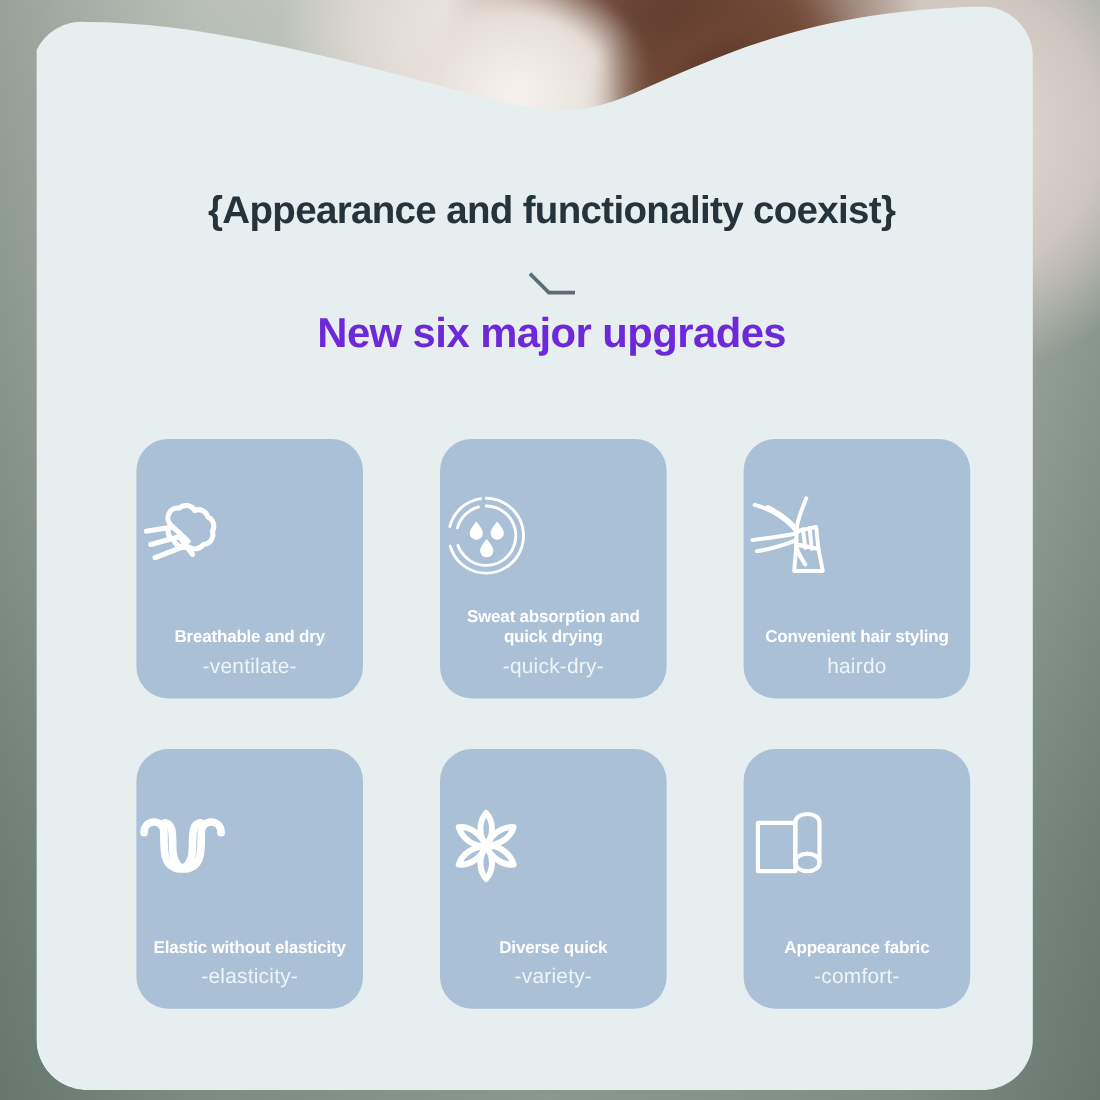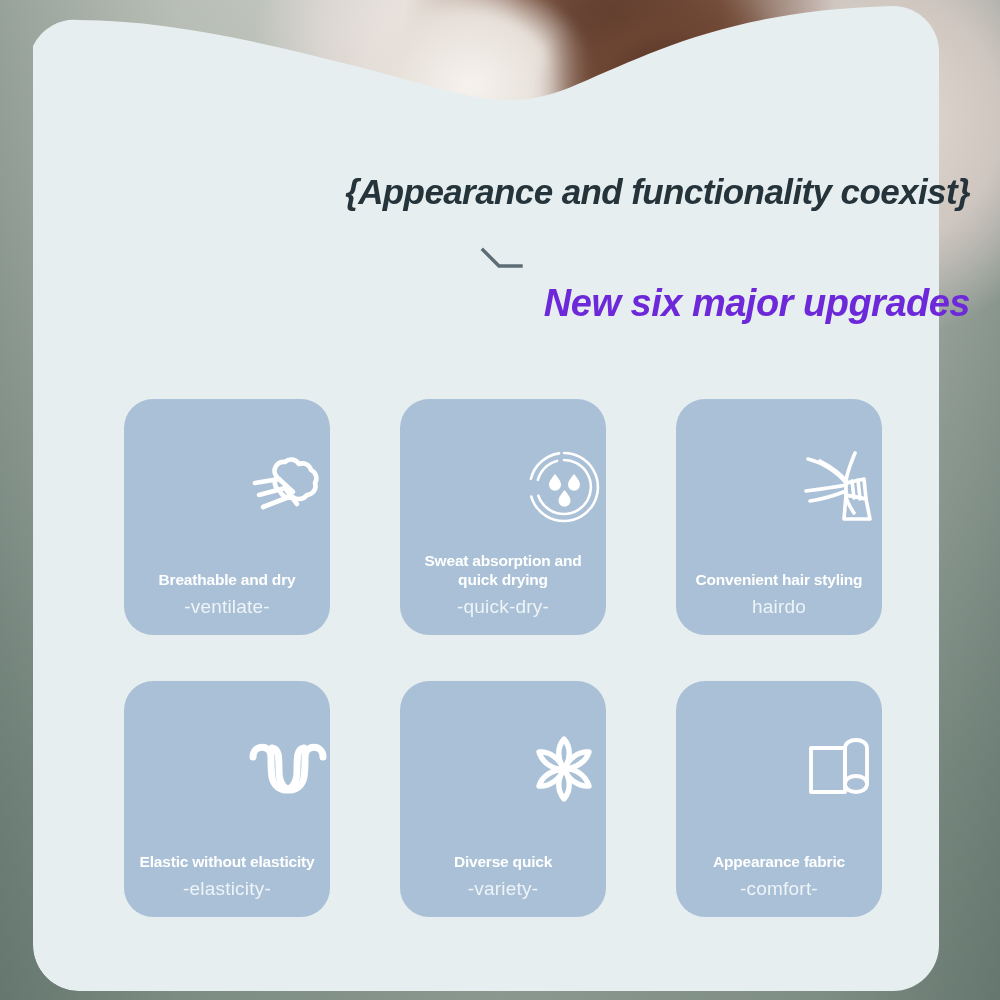--- a/index.html
+++ b/index.html
@@ -58,22 +58,21 @@
   }
 
   .clip-svg { position: absolute; width: 0; height: 0; }
 
   
   .head-block {
     position: absolute;
     left: 33px;
     top: 172px;
     width: 937px;
-    text-align: right;
-    font-style: italic;
+    text-align: center;
   }
   .title {
     font-size: 35px;
     font-weight: bold;
     color: #25333a;
     letter-spacing: -0.6px;
     font-stretch: condensed;
     white-space: nowrap;
   }
   .divider {
@@ -103,21 +102,21 @@
     grid-template-rows: repeat(2, 236px);
     column-gap: 70px;
     row-gap: 46px;
   }
   .card {
     background: #a9c0d6;
     border-radius: 29px;
     position: relative;
     display: flex;
     flex-direction: column;
-    align-items: flex-end;
+    align-items: flex-start;
     padding-top: 46px;
   }
   .card-icon {
     width: 84px;
     height: 84px;
     display: flex;
     align-items: center;
     justify-content: center;
   }
   .card-icon svg { display: block; }

